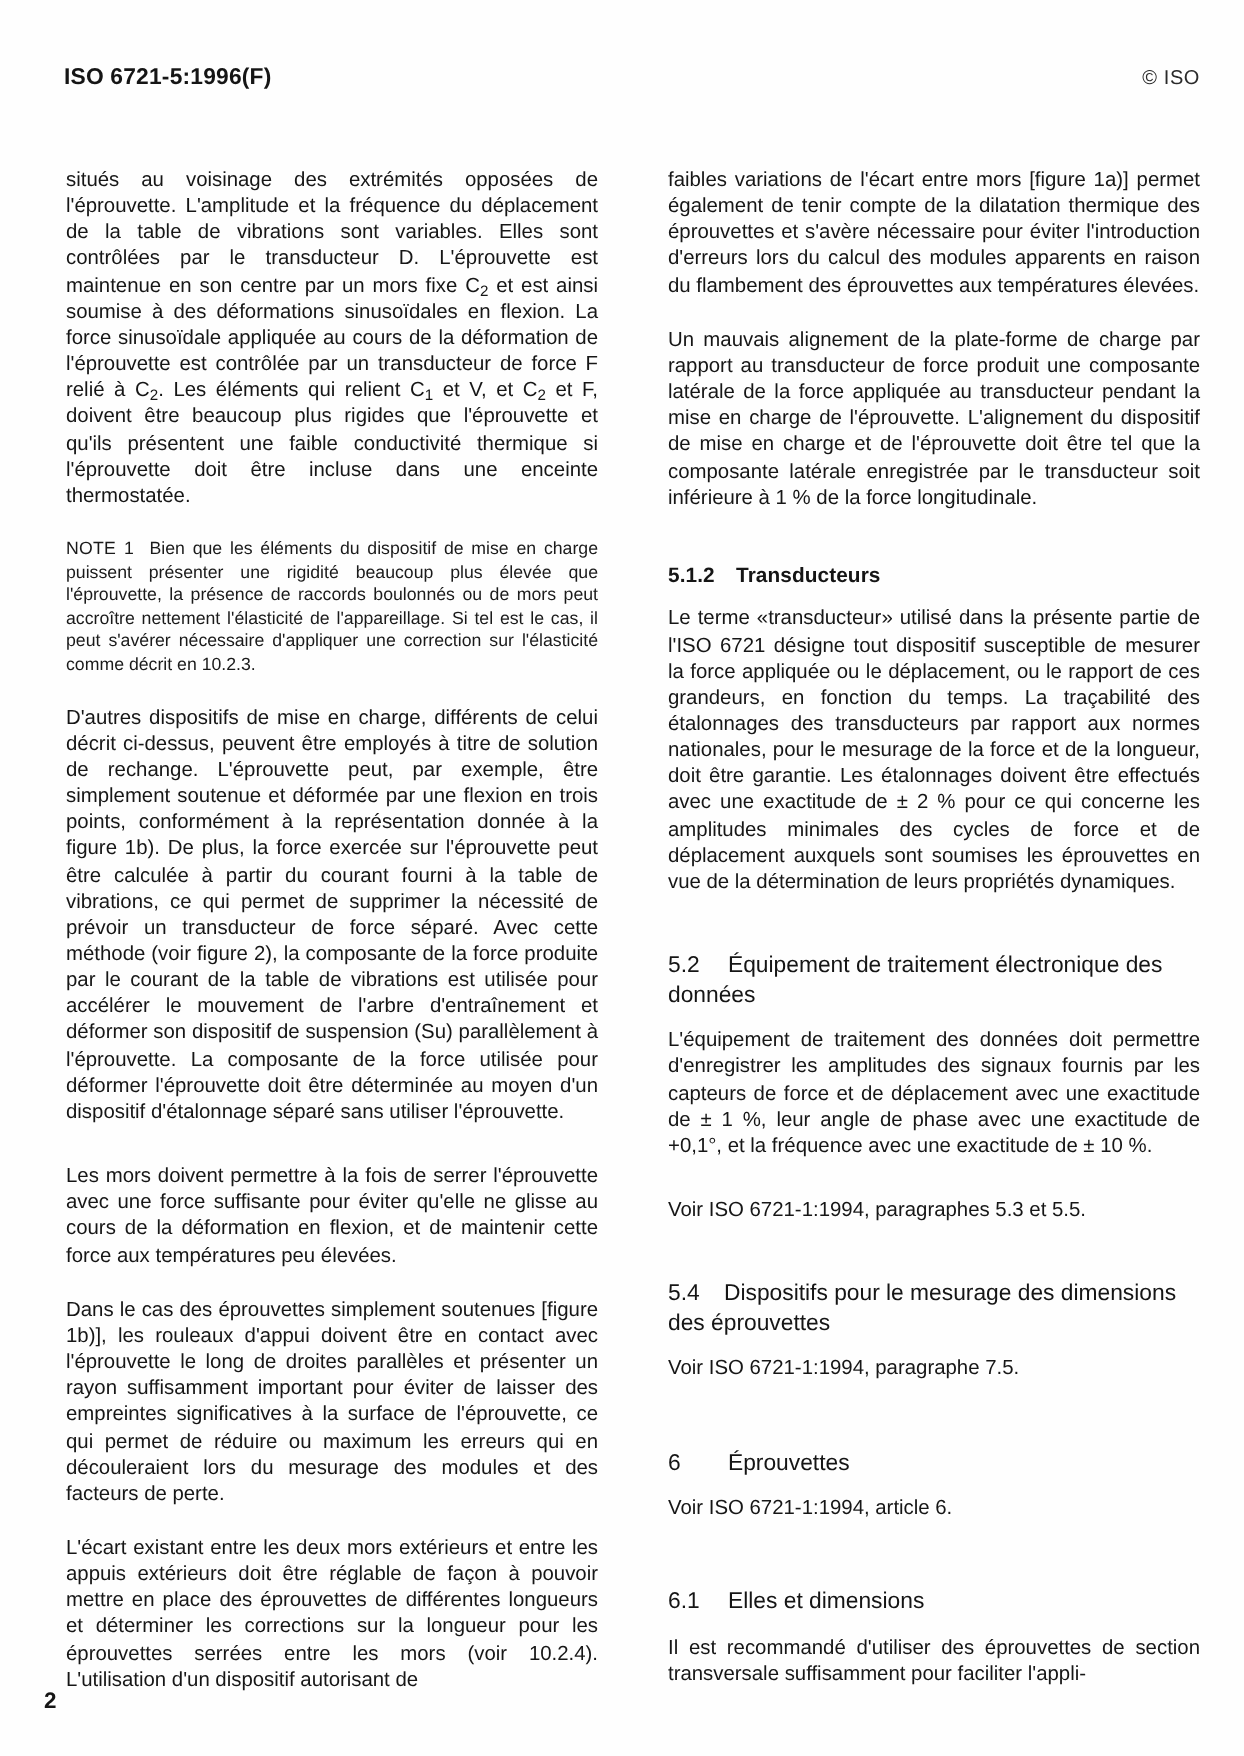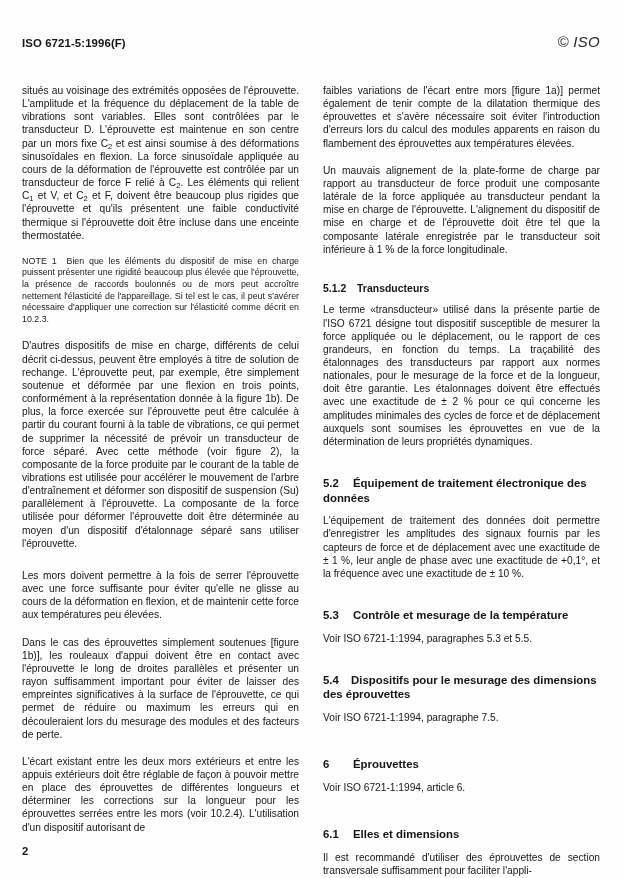--- a/index.html
+++ b/index.html
@@ -18,52 +18,52 @@
   .page {
     position: absolute;
     inset: 0;
     background: #fefefe;
   }
 
   
   .header {
     position: absolute;
     top: 33px;
-    left: 22px;
+    left: 32px;
     right: 22px;
     height: 16px;
     display: flex;
     justify-content: space-between;
     align-items: baseline;
   }
   .header .doc-number {
     font-size: 11.4px;
     font-weight: bold;
     letter-spacing: 0.1px;
   }
   .header .iso-mark {
-    font-size: 15px;
+    font-size: 10px;
     letter-spacing: 0.3px;
     color: #2a2a2a;
-    font-style: italic;
   }
 
   
   .columns {
     position: absolute;
     top: 84px;
     left: 22px;
     width: 578px;
     height: 730px;
     display: flex;
     gap: 24px;
   }
   .col {
     width: 277px;
     position: relative;
+    margin-left: 11px;
   }
 
   p.body {
     margin: 0 0 11px 0;
     font-size: 10.2px;
     line-height: 13.15px;
     text-align: justify;
     text-justify: inter-word;
     hyphens: manual;
     color: #161616;
@@ -88,21 +88,21 @@
     letter-spacing: 0.05px;
   }
   h3.clause .num {
     display: inline-block;
     min-width: 34px;
   }
 
   h2.clause-major {
     margin: 9px 0 9px 0;
     font-size: 11.4px;
-    font-weight: bold;
+    font-weight: normal;
     line-height: 14.6px;
   }
   h2.clause-major .num {
     display: inline-block;
     min-width: 30px;
   }
   h2.clause-major.wide .num { min-width: 28px; }
 
   .gap-sm { height: 3px; }
   .gap-md { height: 8px; }
@@ -157,41 +157,40 @@
       <p class="body">Dans le cas des éprouvettes simplement soutenues [figure 1b)], les rouleaux d'appui doivent être en contact avec l'éprouvette le long de droites parallèles et présenter un rayon suffisamment important pour éviter de laisser des empreintes significatives à la surface de l'éprouvette, ce qui permet de réduire ou maximum les erreurs qui en découleraient lors du mesurage des modules et des facteurs de perte.</p>
 
       <div class="gap-sm"></div>
 
       <p class="body">L'écart existant entre les deux mors extérieurs et entre les appuis extérieurs doit être réglable de façon à pouvoir mettre en place des éprouvettes de différentes longueurs et déterminer les corrections sur la longueur pour les éprouvettes serrées entre les mors (voir 10.2.4). L'utilisation d'un dispositif autorisant de</p>
 
     </div>
 
     <div class="col">
 
-      <p class="body">faibles variations de l'écart entre mors [figure 1a)] permet également de tenir compte de la dilatation thermique des éprouvettes et s'avère nécessaire soit éviter l'introduction d'erreurs lors du calcul des modules apparents en raison du flambement des éprouvettes aux températures élevées.</p>
+      <p class="body">faibles variations de l'écart entre mors [figure 1a)] permet également de tenir compte de la dilatation thermique des éprouvettes et s'avère nécessaire pour éviter l'introduction d'erreurs lors du calcul des modules apparents en raison du flambement des éprouvettes aux températures élevées.</p>
 
       <div class="gap-sm"></div>
 
       <p class="body">Un mauvais alignement de la plate-forme de charge par rapport au transducteur de force produit une composante latérale de la force appliquée au transducteur pendant la mise en charge de l'éprouvette. L'alignement du dispositif de mise en charge et de l'éprouvette doit être tel que la composante latérale enregistrée par le transducteur soit inférieure à 1 % de la force longitudinale.</p>
 
       <div class="gap-md"></div>
 
       <h3 class="clause"><span class="num">5.1.2</span><span>Transducteurs</span></h3>
 
       <p class="body">Le terme «transducteur» utilisé dans la présente partie de l'ISO 6721 désigne tout dispositif susceptible de mesurer la force appliquée ou le déplacement, ou le rapport de ces grandeurs, en fonction du temps. La traçabilité des étalonnages des transducteurs par rapport aux normes nationales, pour le mesurage de la force et de la longueur, doit être garantie. Les étalonnages doivent être effectués avec une exactitude de ± 2 % pour ce qui concerne les amplitudes minimales des cycles de force et de déplacement auxquels sont soumises les éprouvettes en vue de la détermination de leurs propriétés dynamiques.</p>
 
       <div class="gap-md"></div>
 
       <h2 class="clause-major"><span class="num">5.2</span><span>Équipement de traitement électronique des données</span></h2>
 
       <p class="body">L'équipement de traitement des données doit permettre d'enregistrer les amplitudes des signaux fournis par les capteurs de force et de déplacement avec une exactitude de ± 1 %, leur angle de phase avec une exactitude de +0,1°, et la fréquence avec une exactitude de ± 10 %.</p>
 
       <div class="gap-md"></div>
 
-      <h2 class="clause-major"><span class="num">5.3</span><span>Contrôle et mesurage de la température</span></h2>
 
       <p class="body">Voir ISO 6721-1:1994, paragraphes 5.3 et 5.5.</p>
 
       <div class="gap-md"></div>
 
       <h2 class="clause-major wide"><span class="num">5.4</span><span>Dispositifs pour le mesurage des dimensions des éprouvettes</span></h2>
 
       <p class="body">Voir ISO 6721-1:1994, paragraphe 7.5.</p>
 
       <div class="gap-lg"></div>

